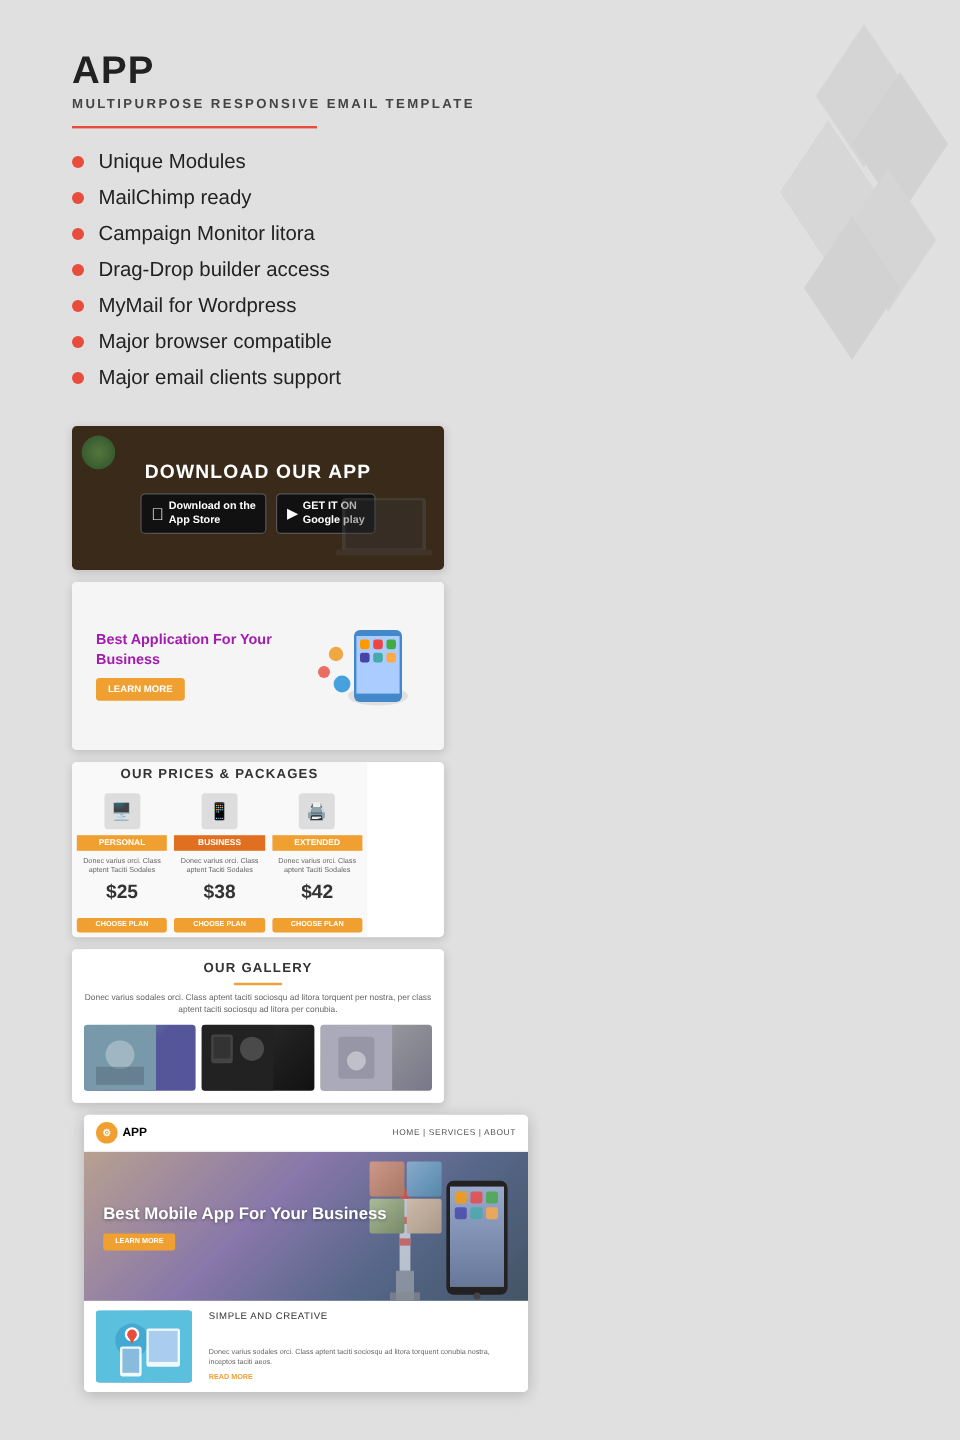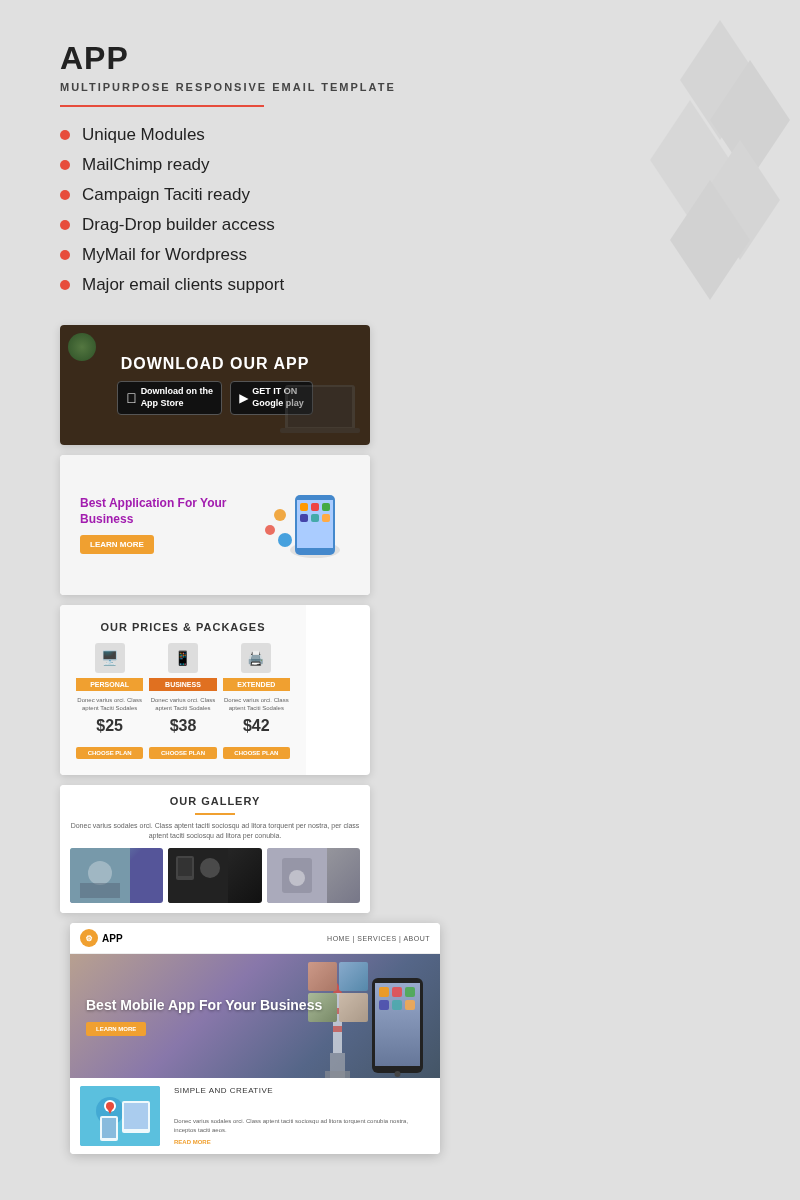--- a/index.html
+++ b/index.html
@@ -154,21 +154,21 @@
       font-weight: 700;
       border-radius: 3px;
       margin-top: 8px;
       cursor: pointer;
     }
 
     
     .pricing-card {
       width: 246px;
       background: #f9f9f9;
-      padding: 16px;
+      padding: 4px;
     }
     .pricing-title {
       text-align: center;
       font-size: 11px;
       font-weight: 700;
       color: #333;
       letter-spacing: 1px;
       margin-bottom: 10px;
     }
     .pricing-grid {
@@ -396,29 +396,33 @@
         <li>
             <span class="bullet"></span>
             <span>Unique Modules</span>
           </li>
         <li>
             <span class="bullet"></span>
             <span>MailChimp ready</span>
           </li>
         <li>
             <span class="bullet"></span>
-            <span>Campaign Taciti ready</span>
+            <span>Campaign Monitor litora</span>
           </li>
         <li>
             <span class="bullet"></span>
             <span>Drag-Drop builder access</span>
           </li>
         <li>
             <span class="bullet"></span>
             <span>MyMail for Wordpress</span>
+          </li>
+        <li>
+            <span class="bullet"></span>
+            <span>Major browser compatible</span>
           </li>
         <li>
             <span class="bullet"></span>
             <span>Major email clients support</span>
           </li>
       </ul>
 
       <div class="preview-left">
 
         <div class="screenshot-card">

